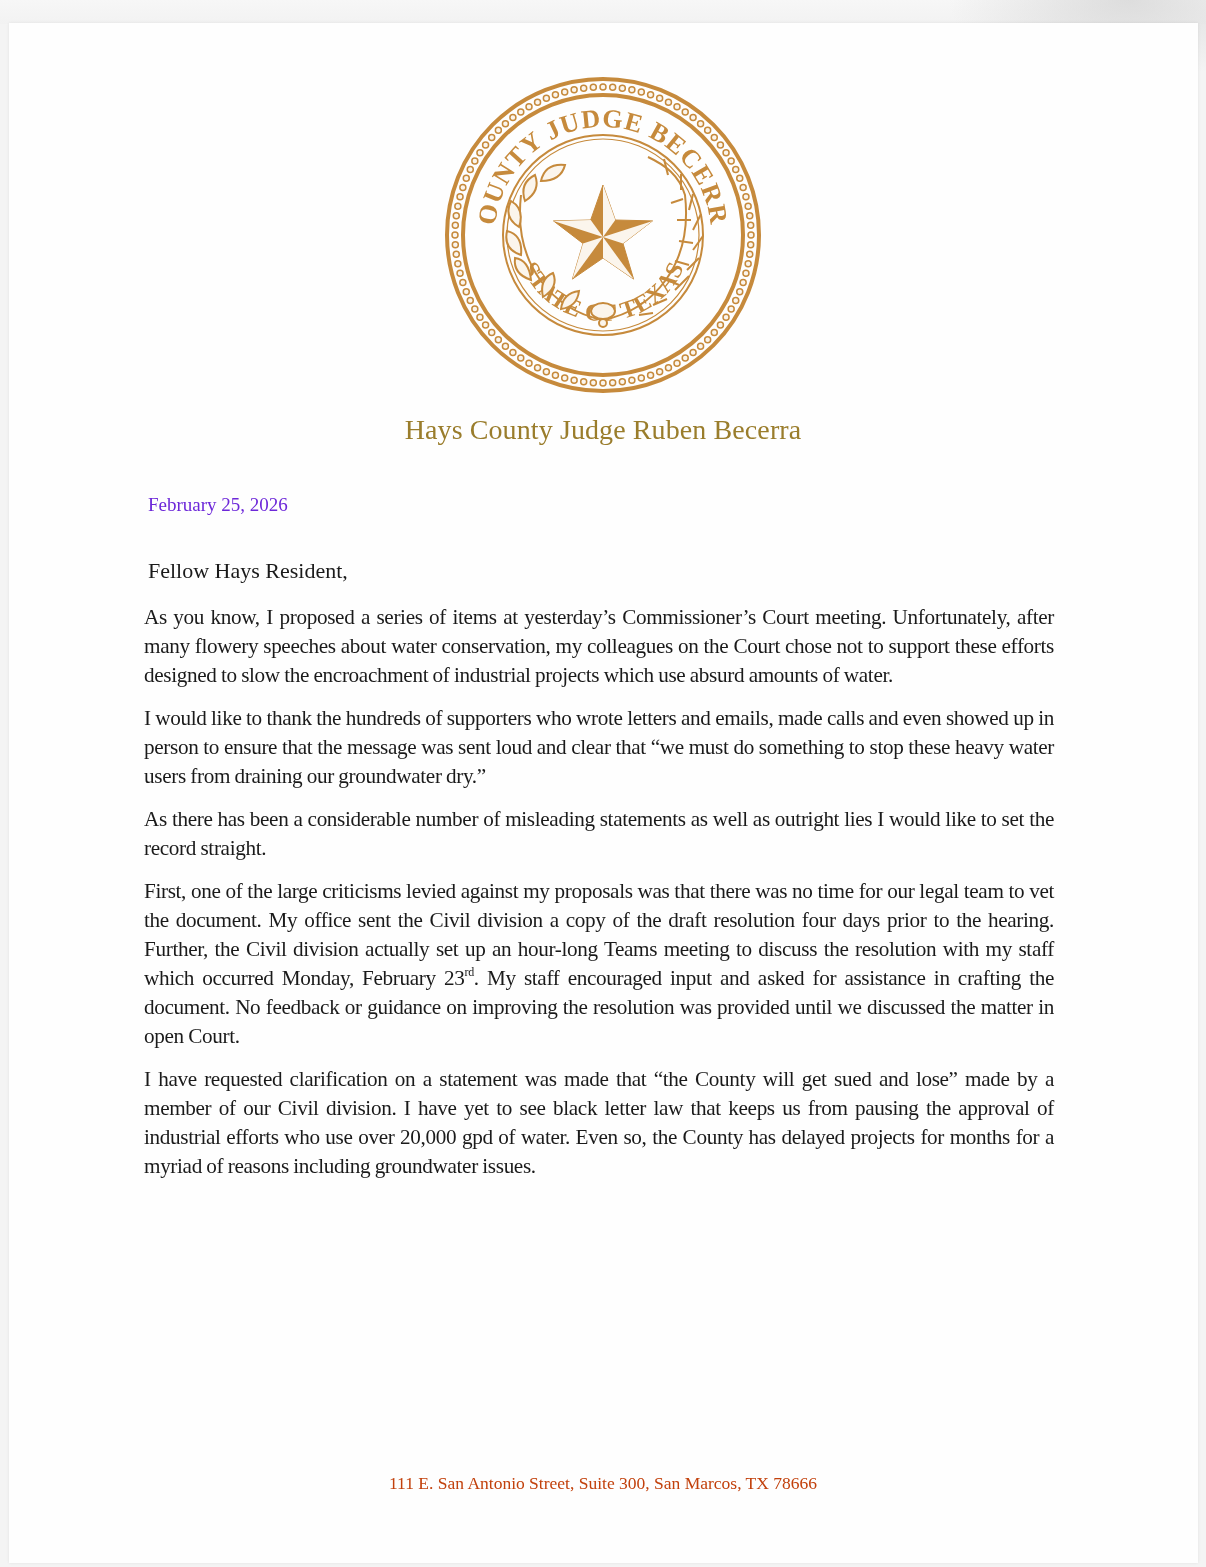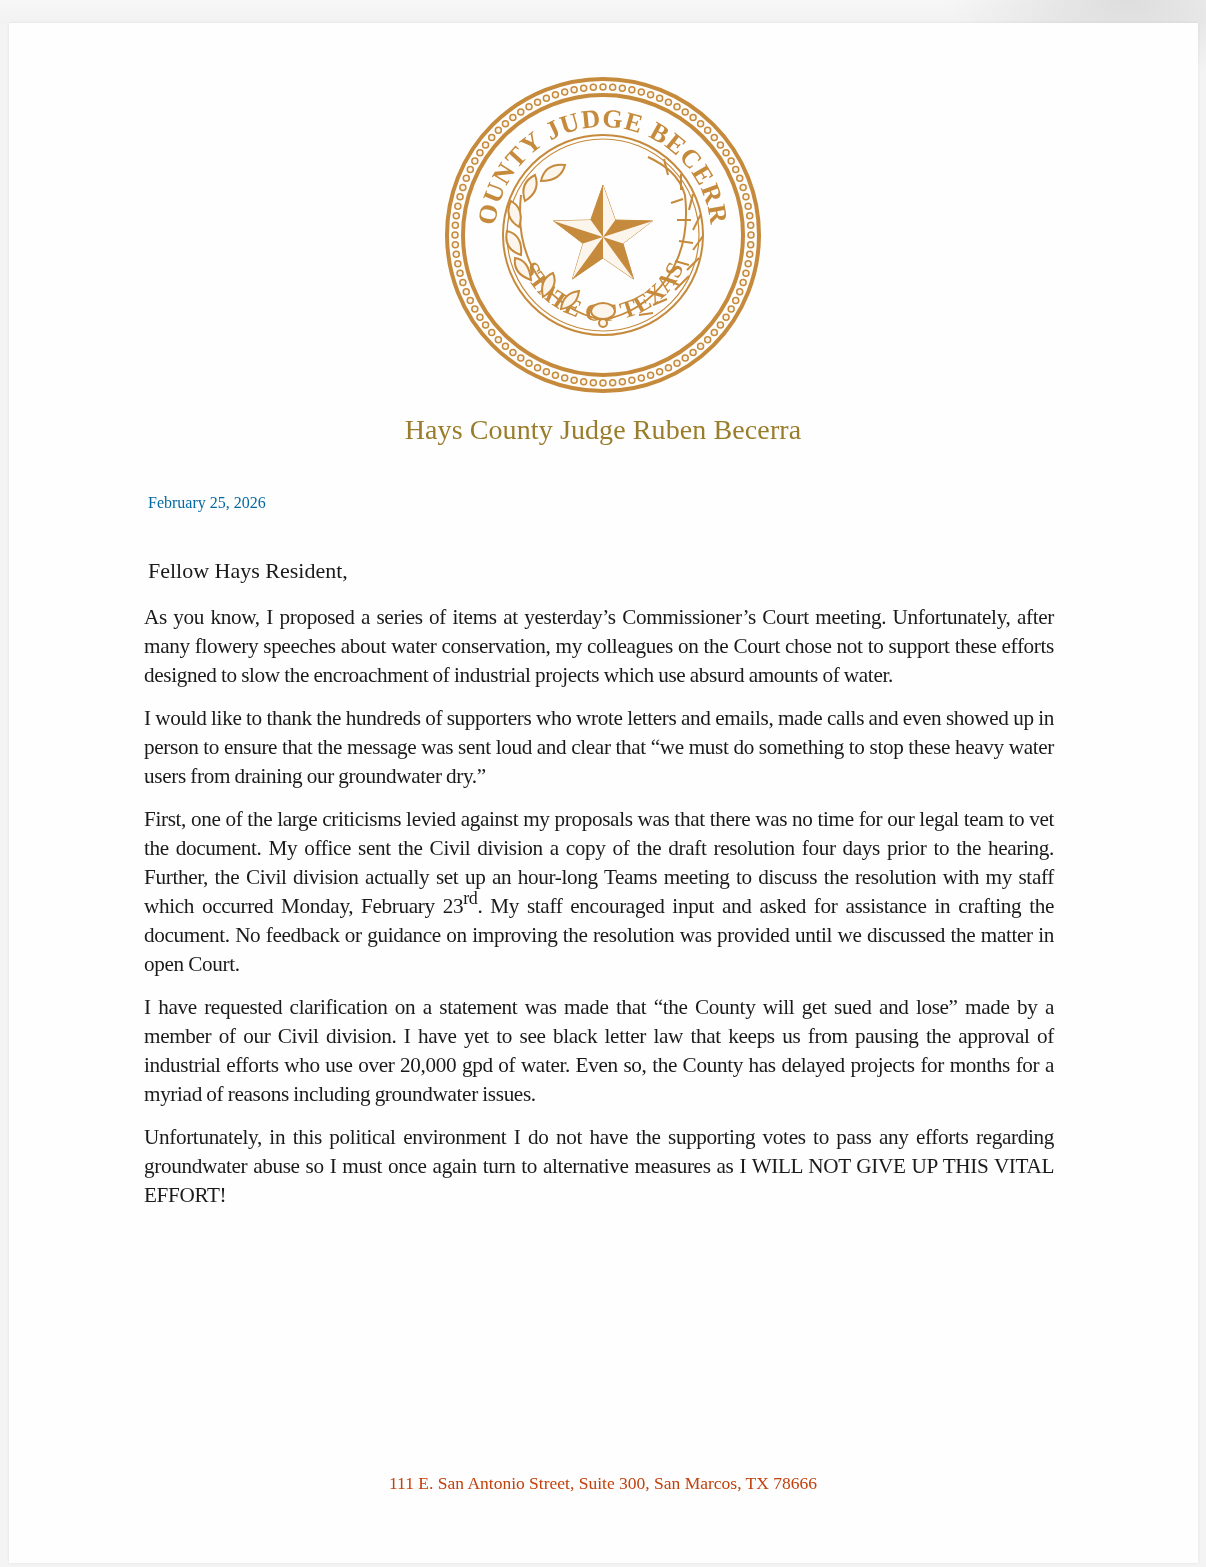--- a/index.html
+++ b/index.html
@@ -24,35 +24,35 @@
     box-shadow: 0 0 3px rgba(0,0,0,0.08);
   }
   .seal {
     position: absolute; left: 443px; top: 75px; width: 320px; height: 320px;
   }
   .letterhead-name {
     position: absolute; left: 0; width: 1206px; top: 414px;
     text-align: center; font-size: 28px; color: #9a7d2c; letter-spacing: 0.1px;
   }
   .date {
-    position: absolute; left: 148px; top: 494px; font-size: 16px; color: #0369a1;
+    position: absolute; left: 148px; top: 494px; font-size: 19px; color: #6d28d9;
   }
   .salutation {
     position: absolute; left: 148px; top: 558px; font-size: 22px; color: #1a1a1a; text-align: center;
   }
   .body {
     position: absolute; left: 144px; top: 603px; width: 910px;
     font-size: 21.2px; line-height: 29px; color: #1a1a1a;
   }
   .body p {
     margin: 0 0 14px 0; text-align: justify;
     letter-spacing: -0.35px; word-spacing: -0.5px;
   }
   .body p.p1 { margin-bottom: 14px; }
-  sup { font-size: 18px; line-height: 0; vertical-align: 9px; }
+  sup { font-size: 12px; line-height: 0; vertical-align: 9px; }
   .footer-address {
     position: absolute; left: 0; width: 1206px; top: 1473px;
     text-align: center; font-size: 17.5px; color: #c2410c;
   }
 </style>
 </head>
 <body>
 
 <div class="top-shade"></div>
 <div class="corner-shade"></div>
@@ -221,18 +221,18 @@
 </svg>
 
 <div class="letterhead-name">Hays County Judge Ruben Becerra</div>
 
 <div class="date">February 25, 2026</div>
 <div class="salutation">Fellow Hays Resident,</div>
 
 <div class="body">
   <p class="p1">As you know, I proposed a series of items at yesterday’s Commissioner’s Court meeting. Unfortunately, after many flowery speeches about water conservation, my colleagues on the Court chose not to support these efforts designed to slow the encroachment of industrial projects which use absurd amounts of water.</p>
   <p>I would like to thank the hundreds of supporters who wrote letters and emails, made calls and even showed up in person to ensure that the message was sent loud and clear that “we must do something to stop these heavy water users from draining our groundwater dry.”</p>
+  <p>As there has been a considerable number of misleading statements as well as outright lies I would like to set the record straight.</p>
   <p><span>First, one of the large criticisms levied against my proposals was that there was no time for our legal team to vet the document. My office sent the Civil division a copy of the draft resolution four days prior to the hearing. Further, the Civil division actually set up an hour-long Teams meeting to discuss the resolution with my staff which occurred Monday, February 23</span><sup>rd</sup><span>. My staff encouraged input and asked for assistance in crafting the document.  No feedback or guidance on improving the resolution was provided until we discussed the matter in open Court.</span></p>
   <p>I have requested clarification on a statement was made that “the County will get sued and lose” made by a member of our Civil division.  I have yet to see black letter law that keeps us from pausing the approval of industrial efforts who use over 20,000 gpd of water.  Even so, the County has delayed projects for months for a myriad of reasons including groundwater issues.</p>
-  <p>Unfortunately, in this political environment I do not have the supporting votes to pass any efforts regarding groundwater abuse so I must once again turn to alternative measures as I WILL NOT GIVE UP THIS VITAL EFFORT!</p>
 </div>
 
 <div class="footer-address">111 E. San Antonio Street, Suite 300, San Marcos, TX 78666</div>
 
 </body></html>

